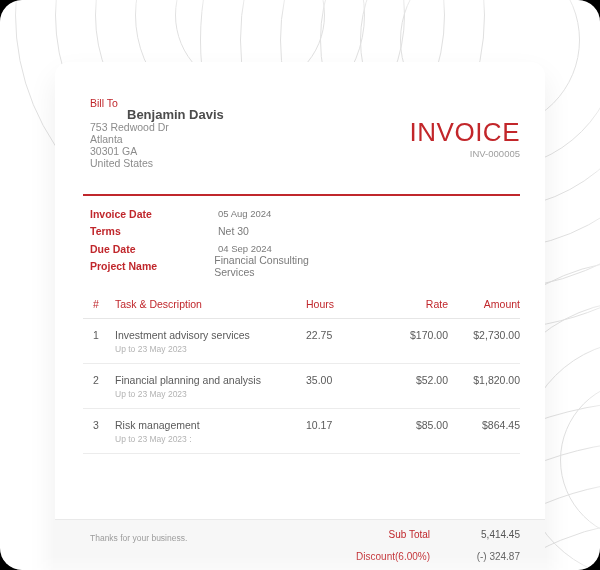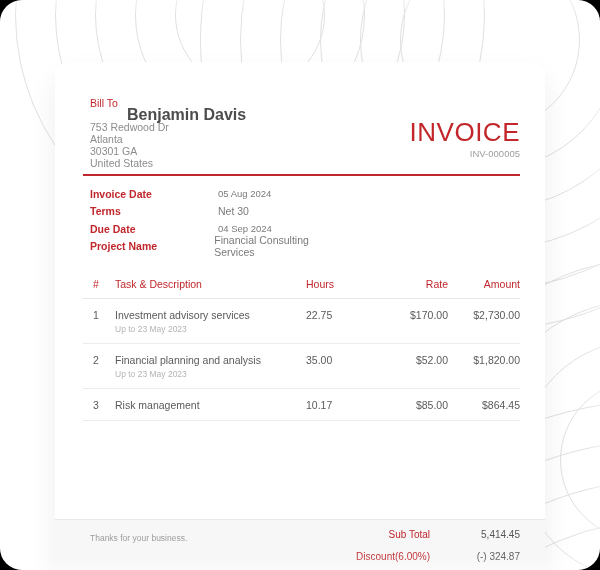--- a/index.html
+++ b/index.html
@@ -24,28 +24,28 @@
   
   .card {
     position:absolute; left:55px; top:62px; width:490px; height:530px;
     background:#fff; border-radius:14px; overflow:hidden; z-index:2;
     box-shadow: 0 14px 30px rgba(0,0,0,.07);
   }
 
   
   .card-header { display:flex; justify-content:space-between; padding:35px 25px 0 35px; }
   .billto-label { color:#c0272c; font-size:10.5px; line-height:12px; }
-  .billto-name  { color:#4c4c4c; font-size:16px; font-weight:bold; line-height:12px;padding-left:37px; }
+  .billto-name  { color:#4c4c4c; font-size:13px; font-weight:bold; line-height:12px;padding-left:37px; }
   .billto-line  { color:#8c8c8c; font-size:10.5px; line-height:12px; }
   .title-block  { text-align:right; margin-top:21px; }
   .inv-title    { color:#c2262a; font-size:26px; font-weight:500; letter-spacing:.5px; line-height:28px; }
   .inv-number   { color:#9e9e9e; font-size:9.5px; margin-top:2px; }
 
   
-  .meta { margin:5px 25px 0 28px; border-top:2px solid #c0272c; display:flex; }
+  .meta { margin:25px 25px 0 28px; border-top:2px solid #c0272c; display:flex; }
   .meta-left { width:265px; padding:9px 0 0 7px; }
   .meta-row  { display:flex; height:17.5px; align-items:center; }
   .meta-label { width:128px; color:#c0272c; font-size:10.5px; font-weight:600; }
   .meta-value { color:#7a7a7a; font-size:10.5px; }
   .meta-value.sm { font-size:9.5px; }
   .meta-right { flex:1; border-left:2px solid #c0272c; }
   .balance-box {
     height:27px; border-bottom:2px solid #c0272c; border-right:2px solid #c0272c;
     display:flex; align-items:center; justify-content:flex-end; padding-right:5px; gap:5px;
   }
@@ -171,20 +171,21 @@
         </span>
         <span class="c-hours">35.00</span>
         <span class="c-rate">$52.00</span>
         <span class="c-amt">$1,820.00</span>
       </div>
 
       <div class="t-row">
         <span class="c-i">3</span>
         <span class="c-task">
           <div class="row-title">Risk management</div>
+          <div class="row-sub">Up to 23 May 2023 :</div>
         </span>
         <span class="c-hours">10.17</span>
         <span class="c-rate">$85.00</span>
         <span class="c-amt">$864.45</span>
       </div>
     </div>
 
     <div class="card-footer">
       <div class="thanks">Thanks for your business.</div>
       <div class="totals">

